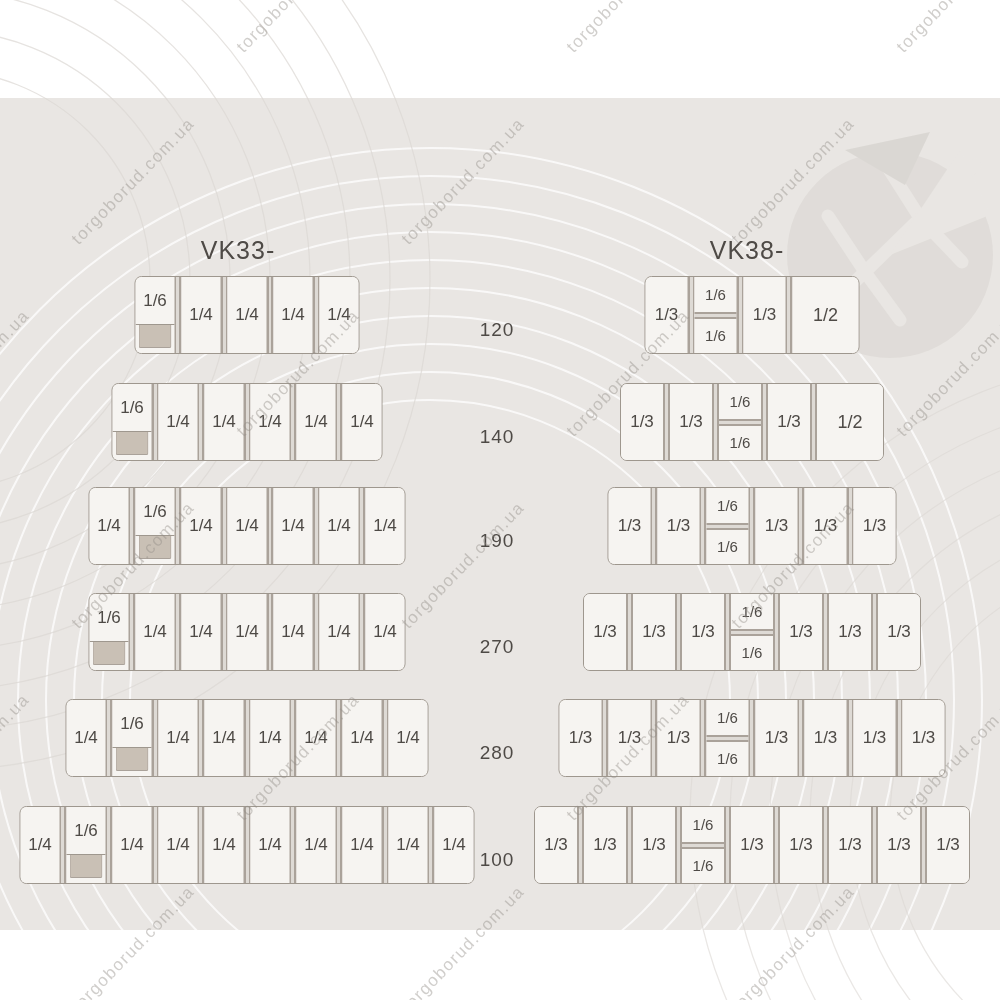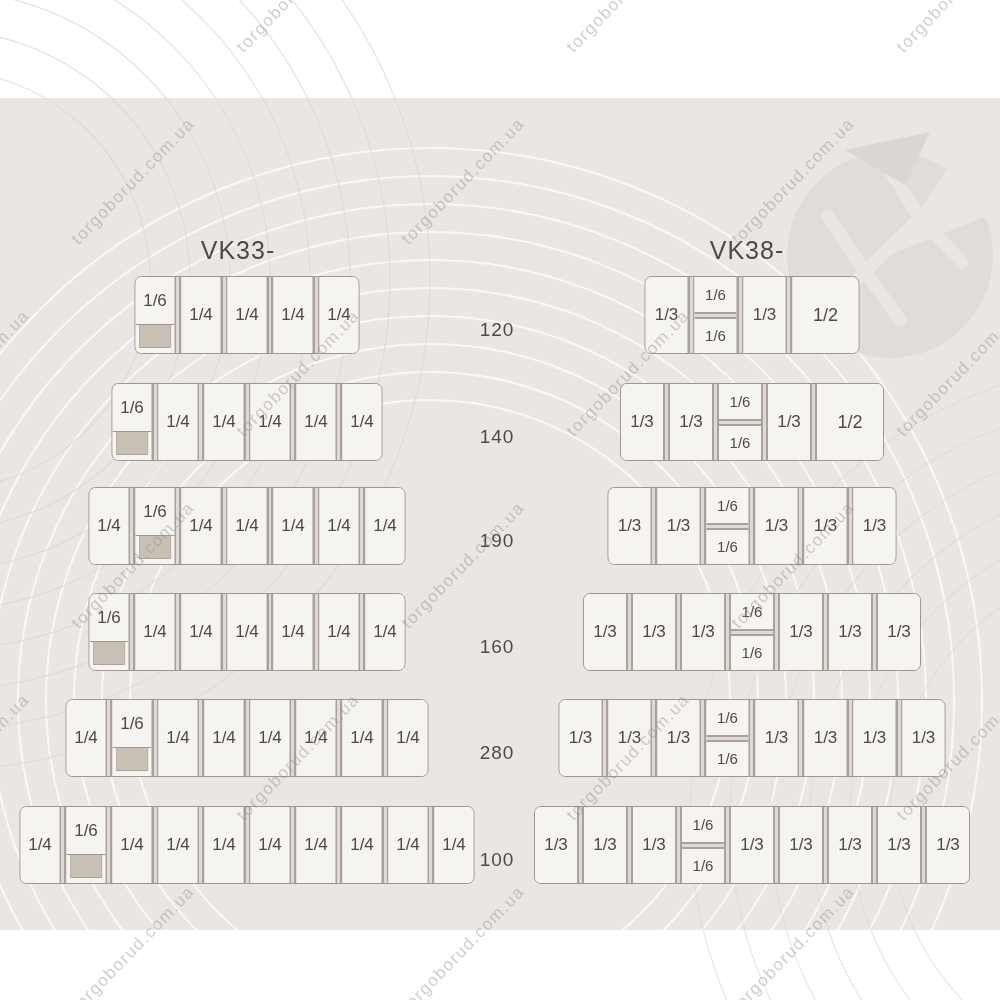--- a/index.html
+++ b/index.html
@@ -211,21 +211,21 @@
             <div class="cell c-q4">1/4</div>
             <div class="divider"></div>
             <div class="cell c-q4">1/4</div>
             <div class="divider"></div>
             <div class="cell c-q4">1/4</div>
             <div class="divider"></div>
             <div class="cell c-q4">1/4</div>
             <div class="divider"></div>
             <div class="cell c-q4">1/4</div>
           </div>
-          <div class="size-label">160</div>
+          <div class="size-label">270</div>
           <div class="rowbox" style="left: 752px;">
             <div class="cell c-third">1/3</div>
             <div class="divider"></div>
             <div class="cell c-third">1/3</div>
             <div class="divider"></div>
             <div class="cell c-third">1/3</div>
             <div class="divider"></div>
             <div class="cell c-six">
               <div class="six-half">1/6</div>
               <div class="six-bar"></div>

